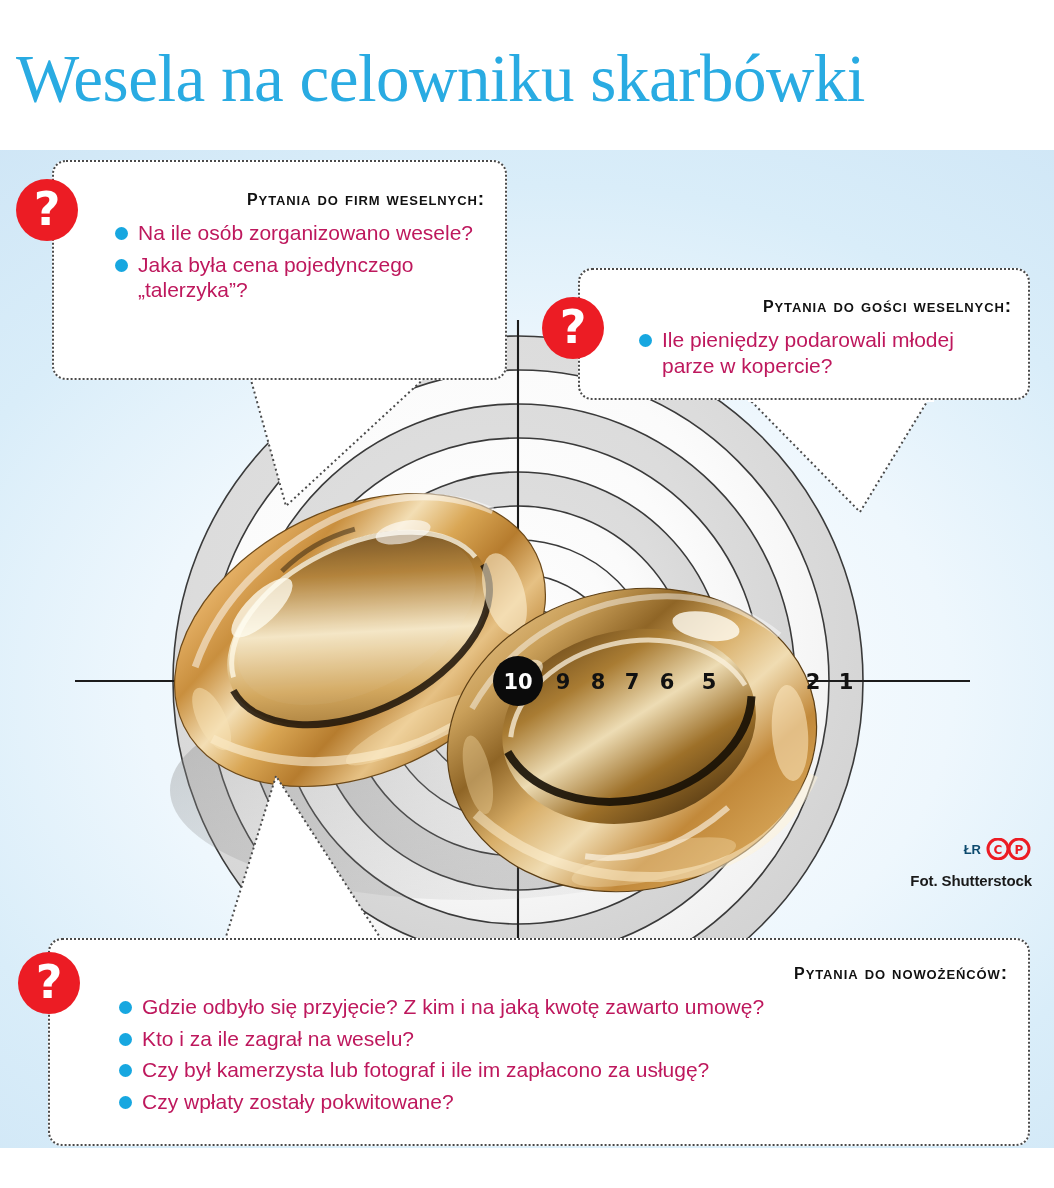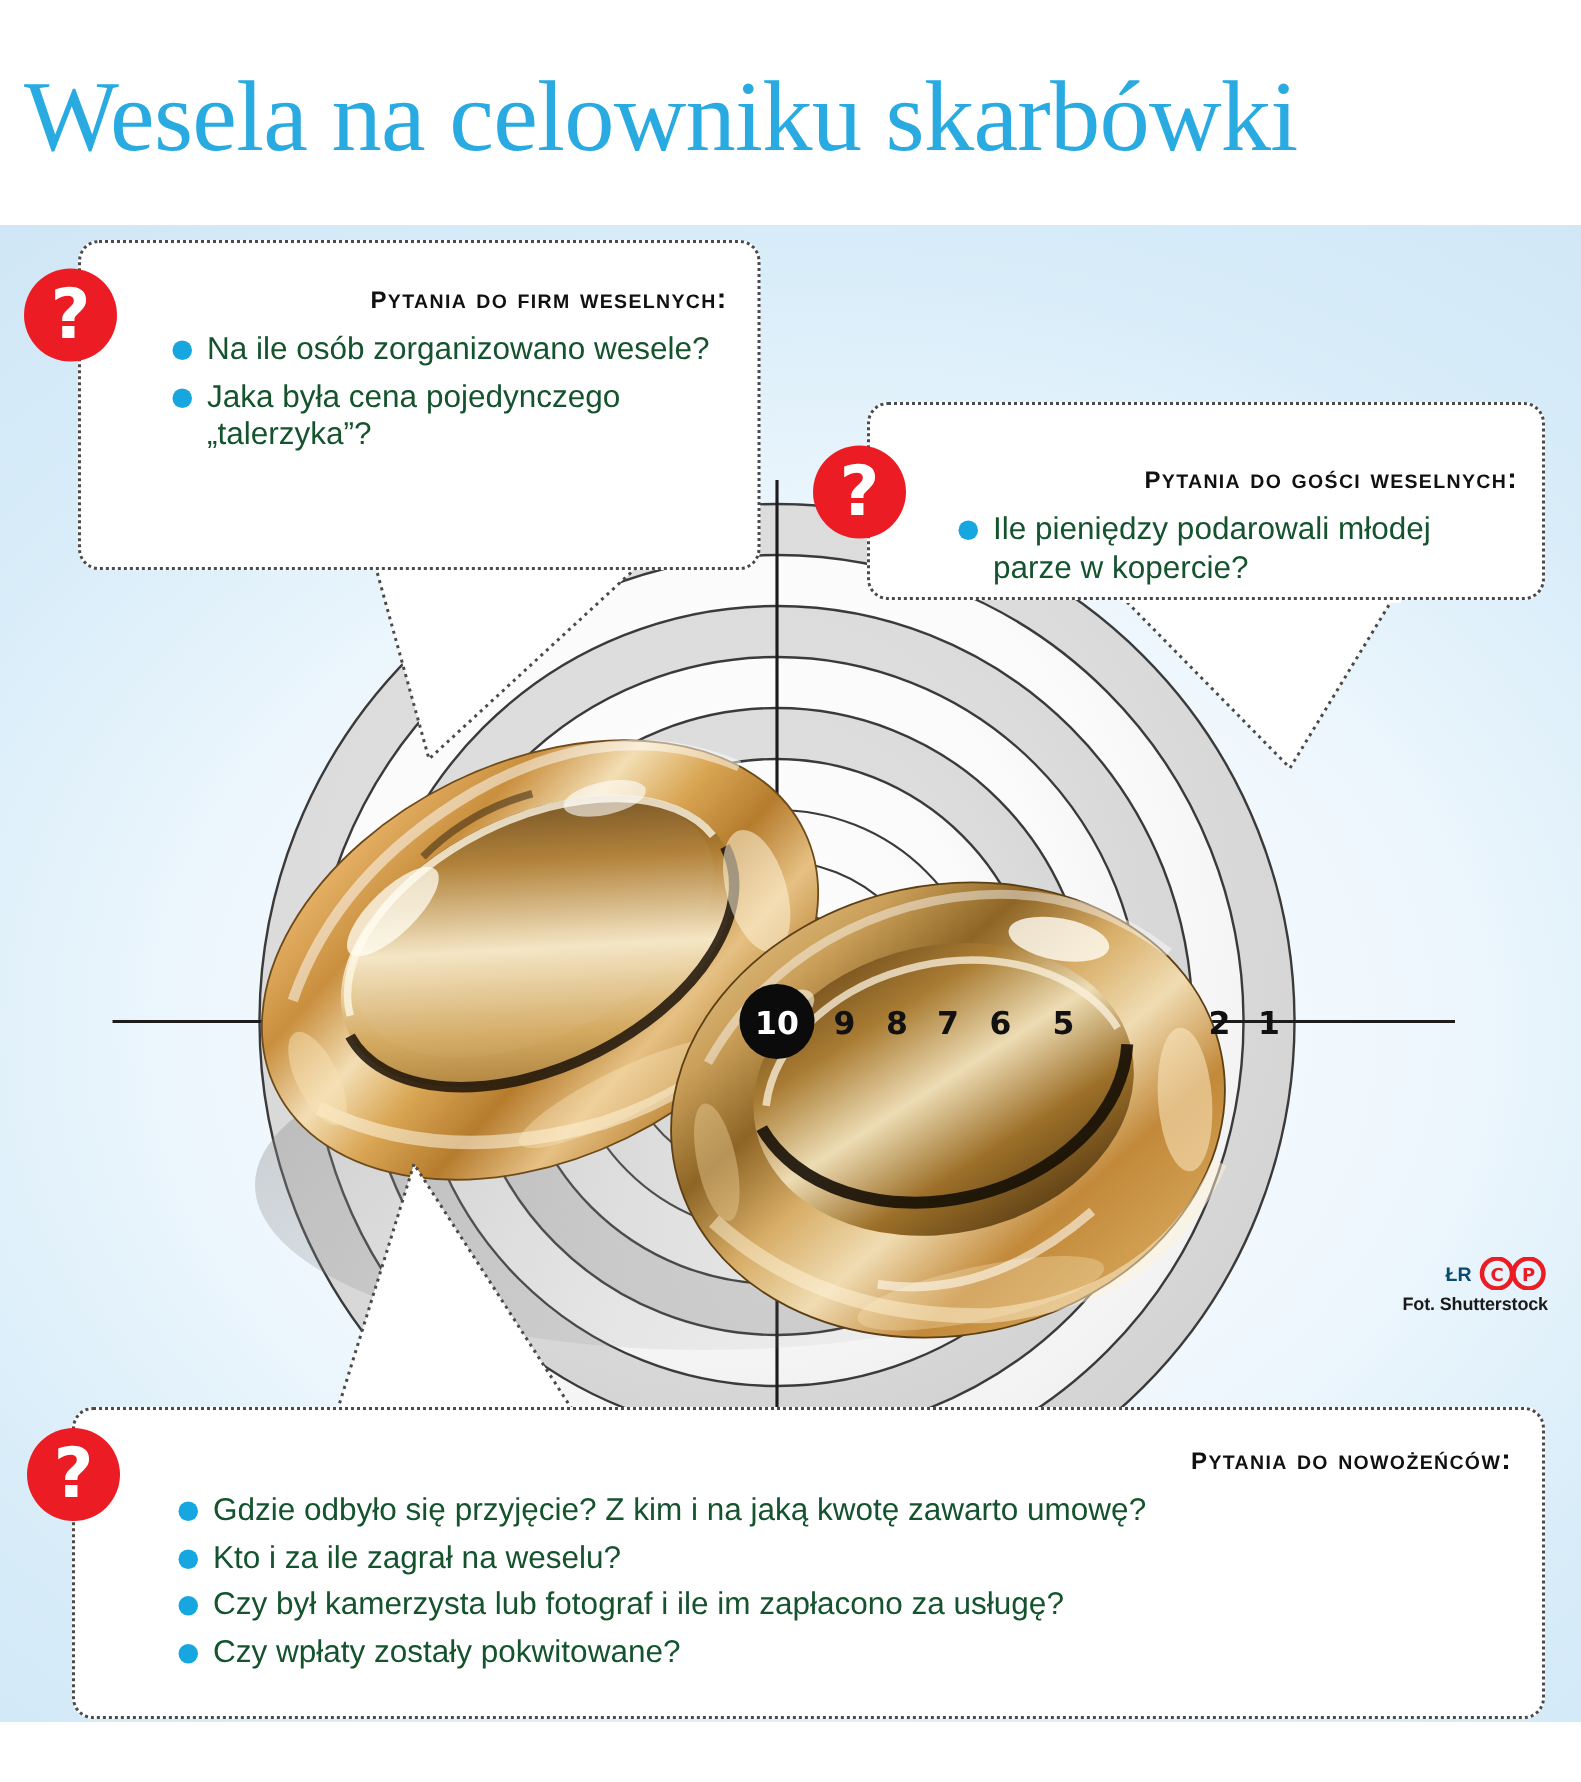--- a/index.html
+++ b/index.html
@@ -86,21 +86,21 @@
     text-align: right;
   }
   .callout-head::first-letter { font-size: 23px; }
   .bullets { list-style: none; margin: 0; padding: 0; }
   .bullets li {
     position: relative;
     padding-left: 24px;
     margin-bottom: 6px;
     font-size: 21px;
     line-height: 1.22;
-    color: #14532d;
+    color: #be185d;
   }
   .bullets li .dot {
     position: absolute;
     left: 1px;
     top: 7px;
     width: 13px; height: 13px;
     border-radius: 50%;
     background: #17A7E0;
   }
 
@@ -135,24 +135,24 @@
     align-items: center;
     justify-content: flex-end;
     gap: 5px;
     font-size: 13px;
     font-weight: bold;
     color: #0c4a6e;
   }
   .cp-logo { display:inline-flex; align-items:center; }
   .cp-logo svg { display:block; }
   .credit-line2 {
-    font-size: 12px;
+    font-size: 15px;
     font-weight: bold;
     color: #1a1a1a;
-    margin-top: 2px;
+    margin-top: 12px;
     letter-spacing: -0.1px;
   }
 
   
   .tnum {
     position: absolute;
     font-family: "DejaVu Sans", sans-serif;
     font-weight: bold;
     font-size: 21px;
     color: #111111;
@@ -324,21 +324,21 @@
 
   <div class="callout" style="left:52px; top:160px; width:455px; height:220px; padding:22px 20px 18px 60px;">
     <div class="callout-head">Pytania do firm weselnych:</div>
     <ul class="bullets">
       <li><span class="dot"></span><span>Na ile osób zorganizowano wesele?</span></li>
       <li><span class="dot"></span><span>Jaka była cena pojedynczego „talerzyka”?</span></li>
     </ul>
   </div>
   <div class="qmark" style="left:16px; top:179px;">?</div>
 
-  <div class="callout" style="left:578px; top:268px; width:452px; height:132px; padding:34px 16px 16px 58px;">
+  <div class="callout" style="left:578px; top:268px; width:452px; height:132px; padding:21px 16px 16px 58px;">
     <div class="callout-head">Pytania do gości weselnych:</div>
     <ul class="bullets">
       <li><span class="dot"></span><span>Ile pieniędzy podarowali młodej parze w kopercie?</span></li>
     </ul>
   </div>
   <div class="qmark" style="left:542px; top:297px;">?</div>
 
   <div class="callout" style="left:48px; top:938px; width:982px; height:208px; padding:18px 20px 14px 68px;">
     <div class="callout-head">Pytania do nowożeńców:</div>
     <ul class="bullets">

